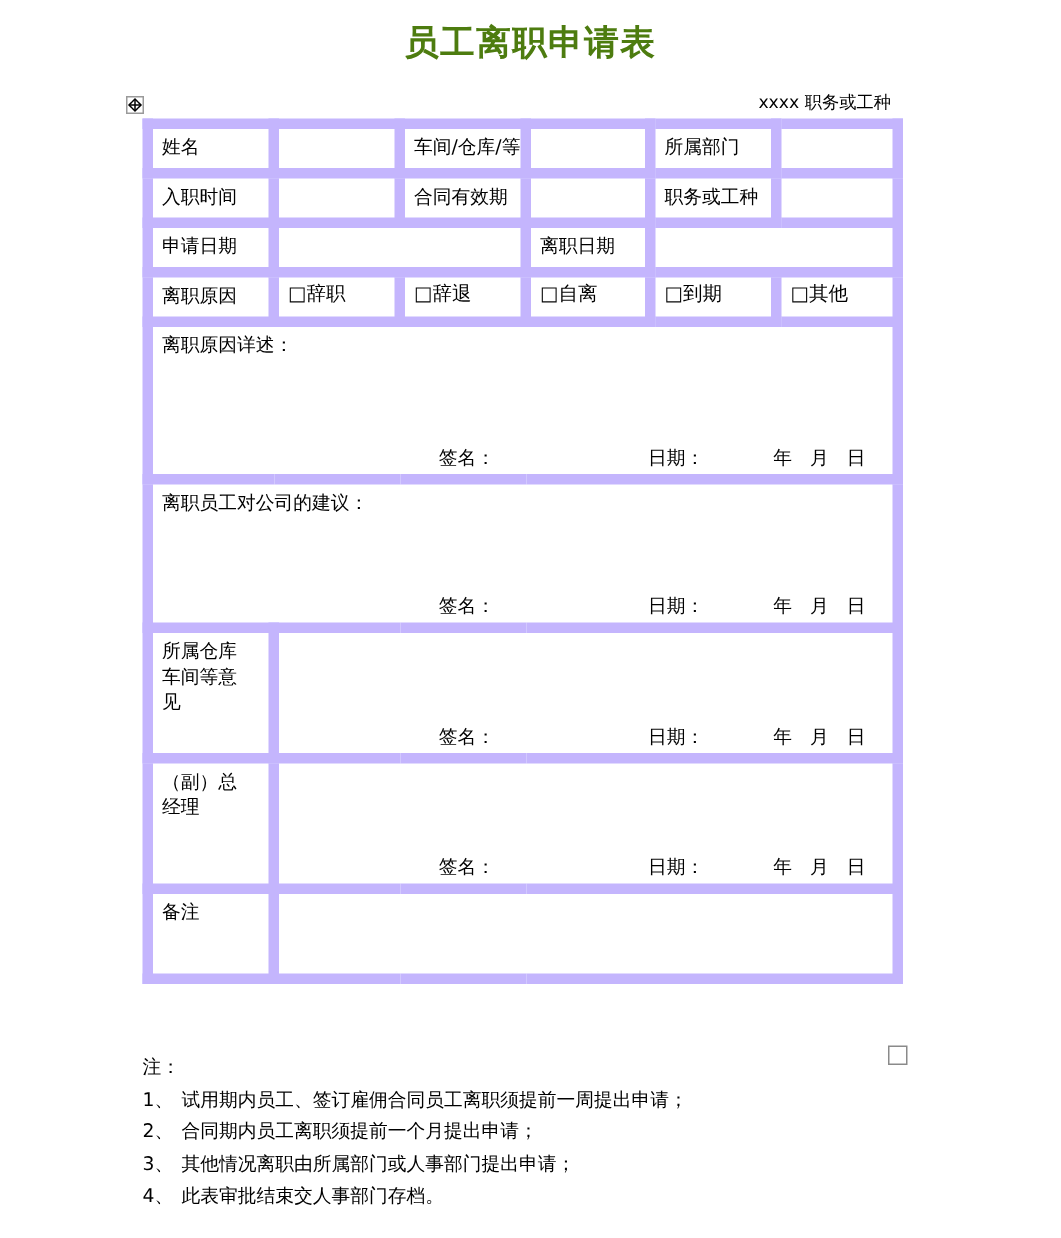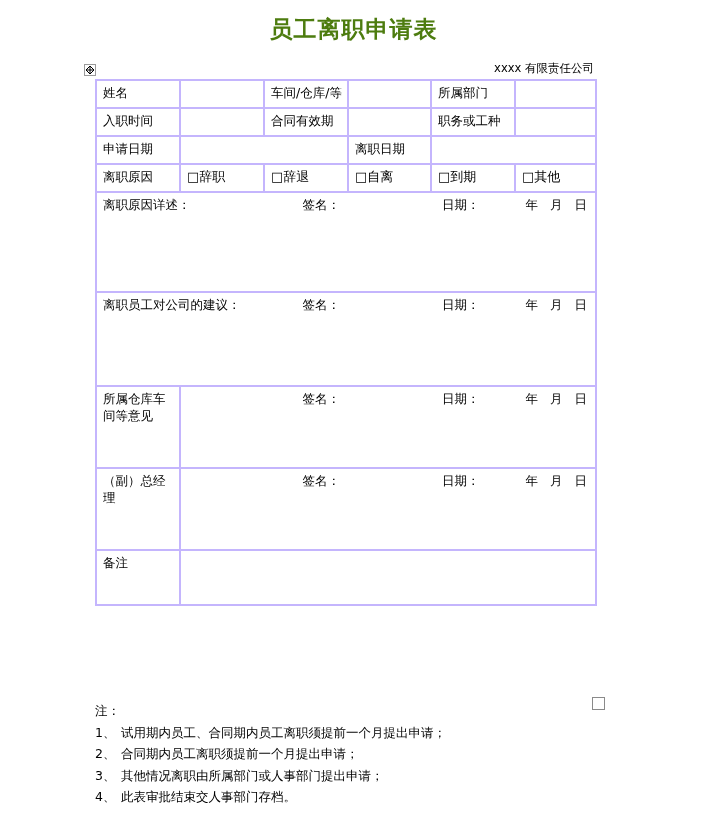--- a/index.html
+++ b/index.html
@@ -55,22 +55,22 @@
     padding-right: 1px;
   }
 
   table.form-table {
     border-collapse: collapse;
     width: 500px;
     table-layout: fixed;
     font-size: 12.5px;
   }
   table.form-table td {
-    border: 2px solid #c4b5fd;
-    padding: 3px 6px 3px 6px;
+    border: 7px solid #c4b5fd;
+    padding: 3px 16px 3px 6px;
     vertical-align: top;
     line-height: 17px;
     height: 20px;
   }
 
   .lbl { white-space: nowrap; }
 
   .chk {
     font-family: "DejaVu Sans", sans-serif;
     font-size: 13px;
@@ -89,20 +89,21 @@
     gap: 36px;
   }
   .sig-row .sig-name { margin-right: 66px; }
   .sig-row .sig-date { margin-right: 10px; }
   .sig-row .ymd span { margin-left: 12px; }
   .sig-row .ymd span:first-child { margin-left: 0; }
 
   .cell-tall { position: relative; }
   .cell-inner {
     display: flex;
+    flex-direction: column;
     justify-content: space-between;
     height: 100%;
     min-height: inherit;
   }
 
   .notes {
     position: absolute;
     left: 95px;
     top: 700px;
     width: 520px;
@@ -144,21 +145,21 @@
         <line x1="5" y1="1" x2="5" y2="9"></line>
         <line x1="1" y1="5" x2="9" y2="5"></line>
         <polyline points="3,3 5,1 7,3"></polyline>
         <polyline points="3,7 5,9 7,7"></polyline>
         <polyline points="3,3 1,5 3,7"></polyline>
         <polyline points="7,3 9,5 7,7"></polyline>
       </g>
     </svg>
   </div>
 
-  <div class="company-line">xxxx 有限责任公司</div>
+  <div class="company-line">xxxx 职务或工种</div>
 
   <table class="form-table">
     <colgroup>
       <col style="width:84px">
       <col style="width:84px">
       <col style="width:84px">
       <col style="width:83px">
       <col style="width:84px">
       <col style="width:81px">
     </colgroup>
@@ -258,20 +259,20 @@
         <td colspan="5"></td>
       </tr>
 
     </tbody>
   </table>
 </div>
 
 <div class="notes">
   <div class="note-head">注：</div>
   <ol>
-    <li><span class="num">1、</span><span>试用期内员工、合同期内员工离职须提前一个月提出申请；</span></li>
+    <li><span class="num">1、</span><span>试用期内员工、签订雇佣合同员工离职须提前一周提出申请；</span></li>
     <li><span class="num">2、</span><span>合同期内员工离职须提前一个月提出申请；</span></li>
     <li><span class="num">3、</span><span>其他情况离职由所属部门或人事部门提出申请；</span></li>
     <li><span class="num">4、</span><span>此表审批结束交人事部门存档。</span></li>
   </ol>
 </div>
 
 <div class="resize-handle"></div>
 
 </body></html>

